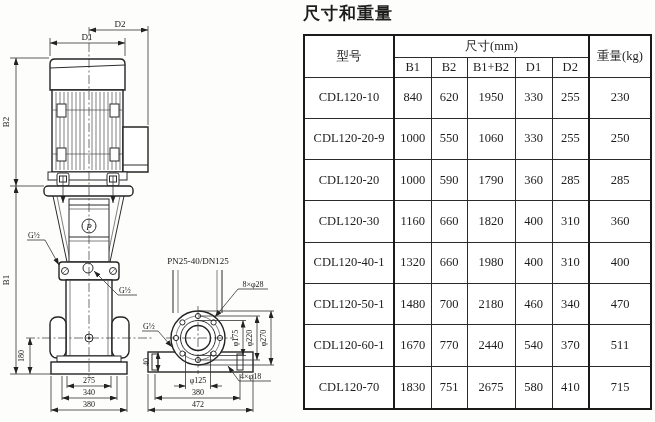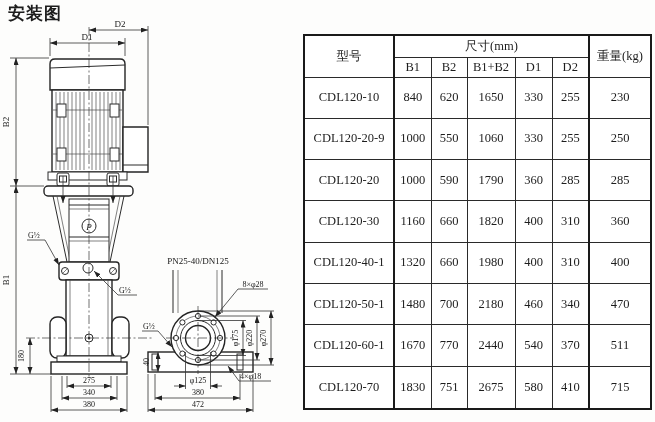--- a/index.html
+++ b/index.html
@@ -27,21 +27,21 @@
   svg .cl{stroke:#333;stroke-width:0.7;fill:none;stroke-dasharray:9 2.5 2 2.5;}
   svg .wf{fill:#fff;}
   svg text{font-family:"Liberation Serif","DejaVu Serif",serif;fill:#171717;font-size:9px;}
   svg text.sm{font-size:8px;}
 </style>
 </head>
 <body>
 
 <div class="page">
 
-  <div class="panel-title" id="left-title">安装图</div>
+  <div class="panel-title" id="right-title">尺寸和重量</div>
 
   <svg width="300" height="422" viewBox="0 0 300 422">
     <defs>
       <marker id="ae" markerWidth="9" markerHeight="7" refX="7" refY="2.5" orient="auto" markerUnits="userSpaceOnUse">
         <path d="M0,0 L7,2.5 L0,5 Z" fill="#222"></path>
       </marker>
       <marker id="as" markerWidth="9" markerHeight="7" refX="7" refY="2.5" orient="auto-start-reverse" markerUnits="userSpaceOnUse">
         <path d="M0,0 L7,2.5 L0,5 Z" fill="#222"></path>
       </marker>
     </defs>
@@ -271,21 +271,21 @@
         <th>B1+B2</th>
         <th>D1</th>
         <th>D2</th>
       </tr>
     </thead>
     <tbody>
         <tr>
           <td>CDL120-10</td>
           <td class="sep-l">840</td>
           <td>620</td>
-          <td>1650</td>
+          <td>1950</td>
           <td>330</td>
           <td>255</td>
           <td class="sep-l">230</td>
         </tr>
         <tr>
           <td>CDL120-20-9</td>
           <td class="sep-l">1000</td>
           <td>550</td>
           <td>1060</td>
           <td>330</td>

